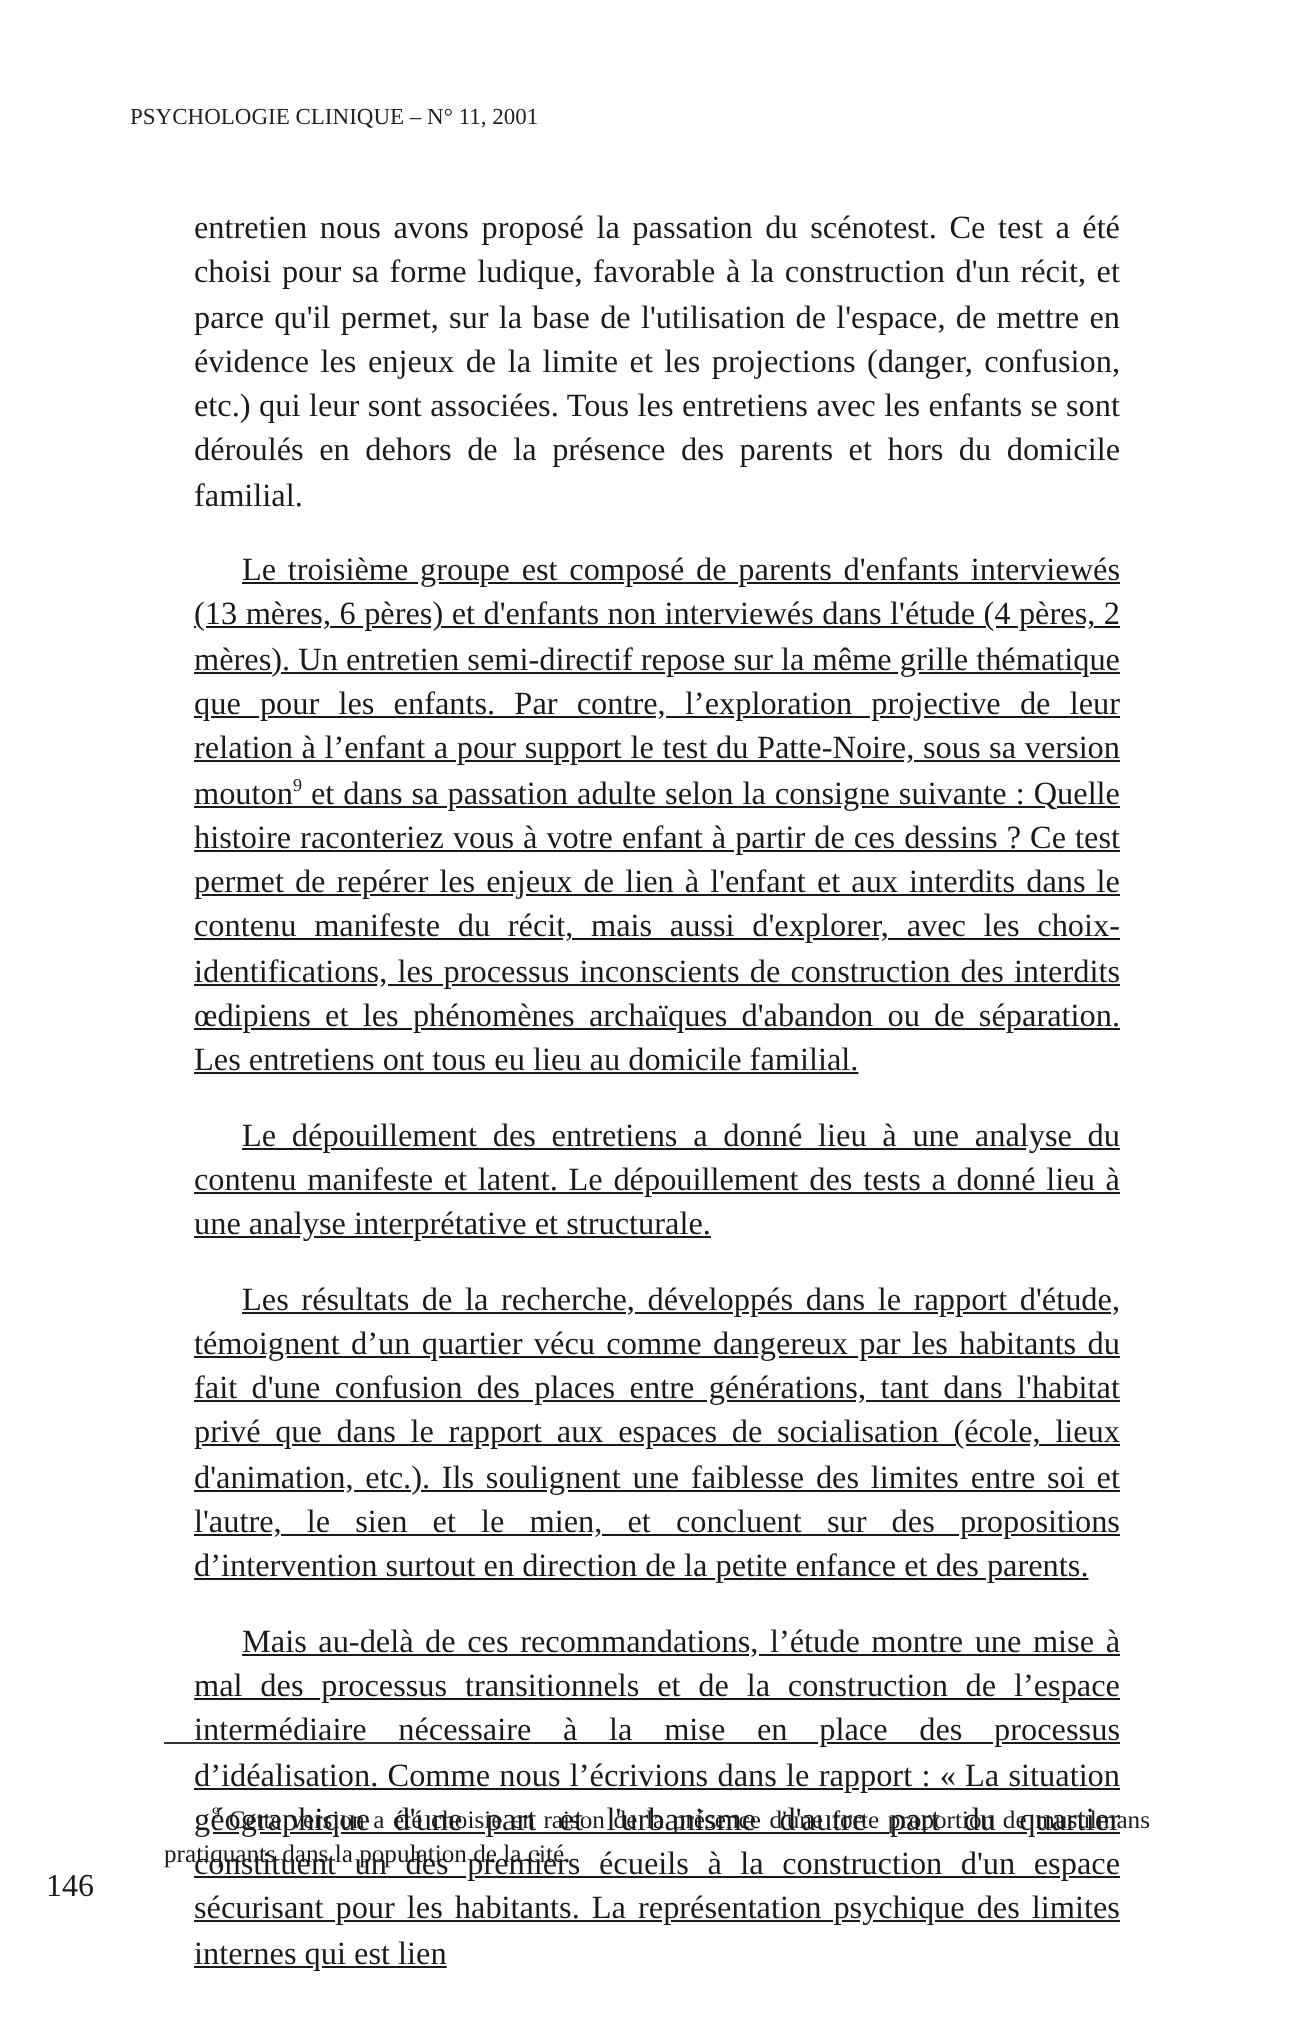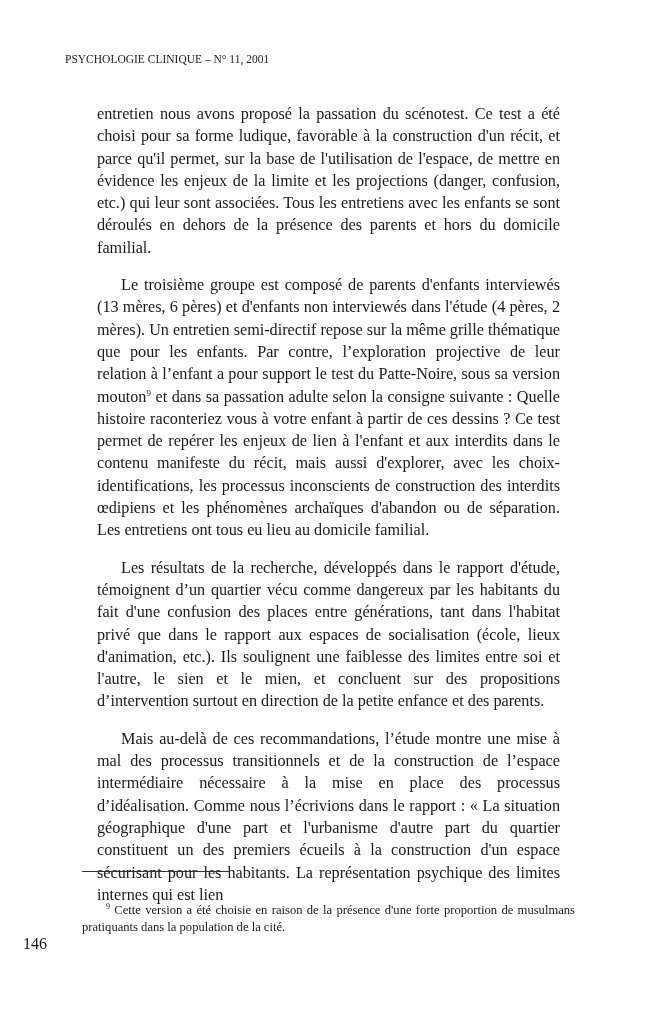--- a/index.html
+++ b/index.html
@@ -3,39 +3,40 @@
 <meta charset="utf-8">
 <style>
   html, body { margin: 0; padding: 0; background: #ffffff; }
   body { width: 650px; height: 1016px; position: relative; overflow: hidden;
          font-family: "Liberation Serif", "DejaVu Serif", serif; color: #1a1a1a; }
   .running-header { position: absolute; left: 65px; top: 53px; font-size: 11.5px;
          letter-spacing: 0px; color: #222; }
   .body-text { position: absolute; left: 82px; top: 88px; width: 493px;
          font-size: 16.2px; line-height: 22.3px; text-align: justify; }
   .body-text p { margin: 15px; text-indent: 0; }
-  .body-text p.indent { text-indent: 24px; }
+  .body-text p.indent { text-indent: 24px; text-decoration: underline; }
   .body-text h3 { margin: 22px 0 22px 24px; font-size: 16.4px; font-weight: bold; line-height: 22px; }
   sup { font-size: 9px; vertical-align: super; line-height: 0; }
   .fn-rule { position: absolute; left: 82px; top: 871px; width: 148px; height: 0;
          border-top: 1px solid #333; }
   .footnote { position: absolute; left: 82px; top: 902px; width: 493px; font-size: 12.6px;
          line-height: 17px; text-align: justify; text-indent: 24px; }
   .footnote sup { font-size: 8px; }
   .page-number { position: absolute; left: 0; width: 650px; top: 935px; text-align: left;
          font-size: 16px; margin-left: 23px; }
 </style>
 </head>
 <body>
 
 <div class="running-header">PSYCHOLOGIE CLINIQUE – N° 11, 2001</div>
 
 <div class="body-text">
   <p>entretien nous avons proposé la passation du scénotest. Ce test a été choisi pour sa forme ludique, favorable à la construction d'un récit, et parce qu'il permet, sur la base de l'utilisation de l'espace, de mettre en évidence les enjeux de la limite et les projections (danger, confusion, etc.) qui leur sont associées. Tous les entretiens avec les enfants se sont déroulés en dehors de la présence des parents et hors du domicile familial.</p>
   <p class="indent"><span>Le troisième groupe est composé de parents d'enfants interviewés (13 mères, 6 pères) et d'enfants non interviewés dans l'étude (4 pères, 2 mères). Un entretien semi-directif repose sur la même grille thématique que pour les enfants. Par contre, l’exploration projective de leur relation à l’enfant a pour support le test du Patte-Noire, sous sa version mouton</span><sup>9</sup><span> et dans sa passation adulte selon la consigne suivante : Quelle histoire raconteriez vous à votre enfant à partir de ces dessins ? Ce test permet de repérer les enjeux de lien à l'enfant et aux interdits dans le contenu manifeste du récit, mais aussi d'explorer, avec les choix-identifications, les processus inconscients de construction des interdits œdipiens et les phénomènes archaïques d'abandon ou de séparation. Les entretiens ont tous eu lieu au domicile familial.</span></p>
+  <p class="indent">Le dépouillement des entretiens a donné lieu à une analyse du contenu manifeste et latent. Le dépouillement des tests a donné lieu à une analyse interprétative et structurale.</p>
   <p class="indent">Les résultats de la recherche, développés dans le rapport d'étude, témoignent d’un quartier vécu comme dangereux par les habitants du fait d'une confusion des places entre générations, tant dans l'habitat privé que dans le rapport aux espaces de socialisation (école, lieux d'animation, etc.). Ils soulignent une faiblesse des limites entre soi et l'autre, le sien et le mien, et concluent sur des propositions d’intervention surtout en direction de la petite enfance et des parents.</p>
   <p class="indent">Mais au-delà de ces recommandations, l’étude montre une mise à mal des processus transitionnels et de la construction de l’espace intermédiaire nécessaire à la mise en place des processus d’idéalisation. Comme nous l’écrivions dans le rapport : « La situation géographique d'une part et l'urbanisme d'autre part du quartier constituent un des premiers écueils à la construction d'un espace sécurisant pour les habitants. La représentation psychique des limites internes qui est lien</p>
 </div>
 
 <div class="fn-rule"></div>
 
 <div class="footnote"><sup>9</sup><span> Cette version a été choisie en raison de la présence d'une forte proportion de musulmans pratiquants dans la population de la cité.</span></div>
 
 <div class="page-number">146</div>
 

